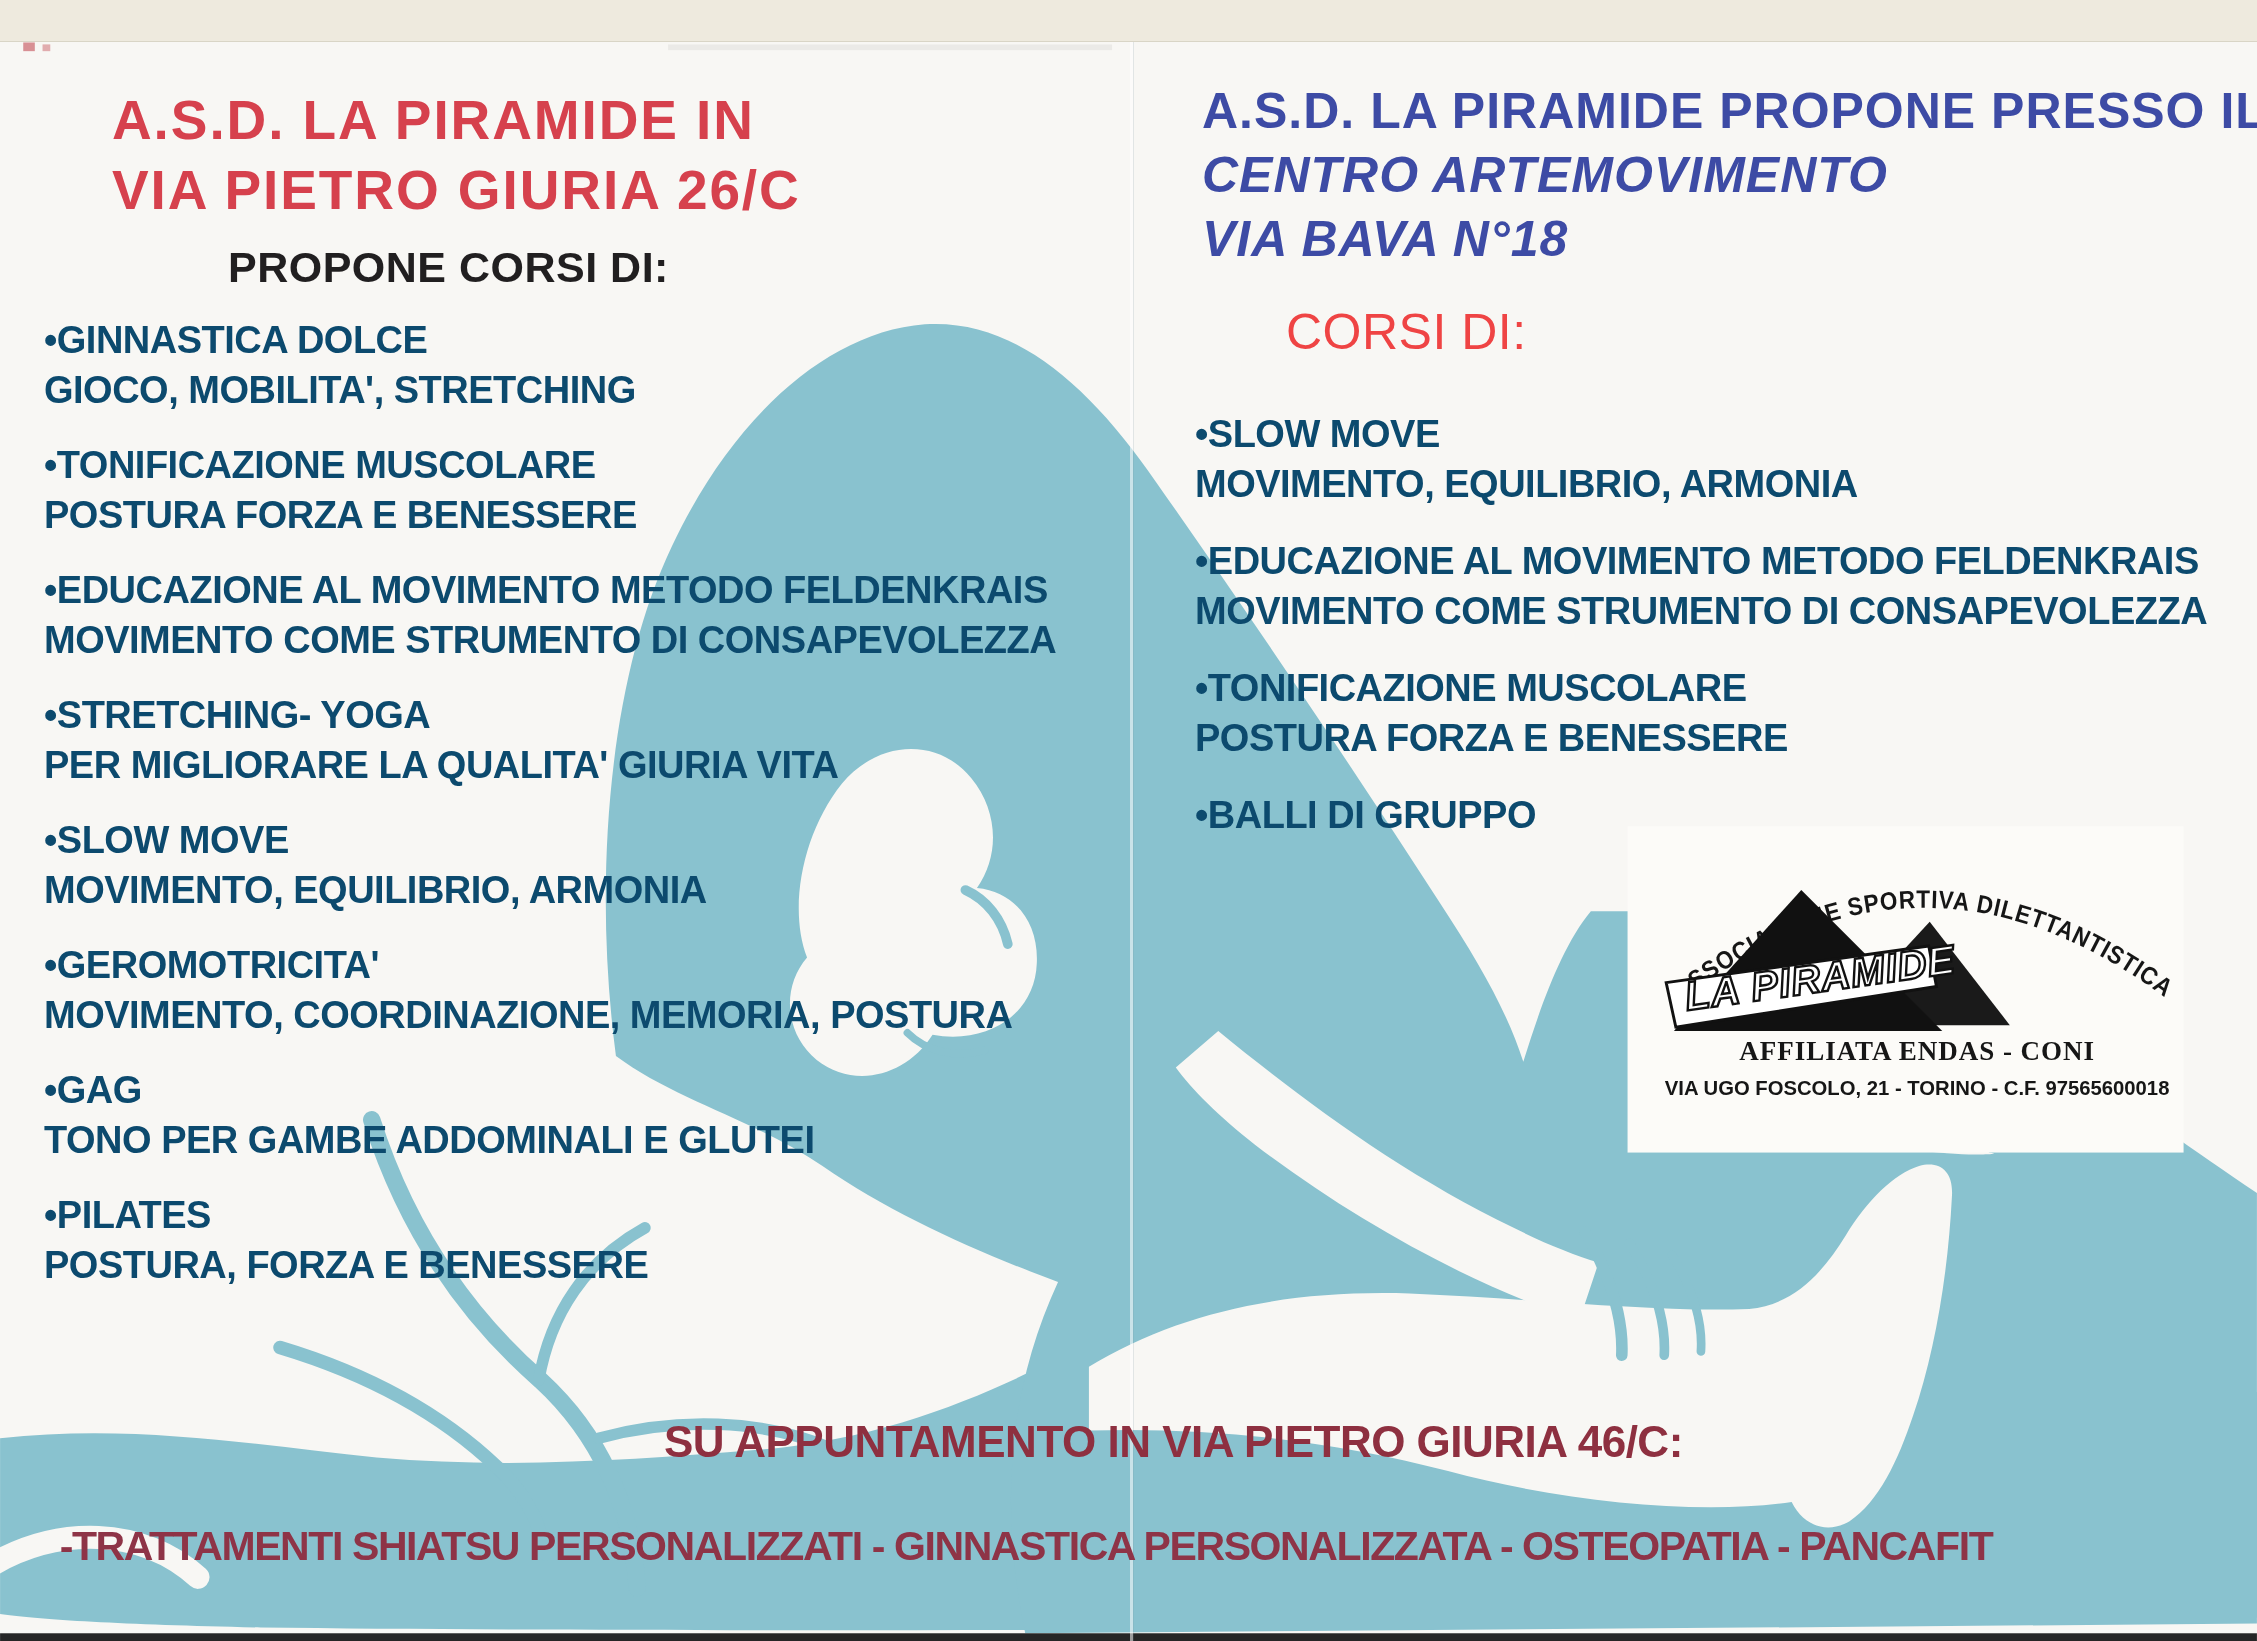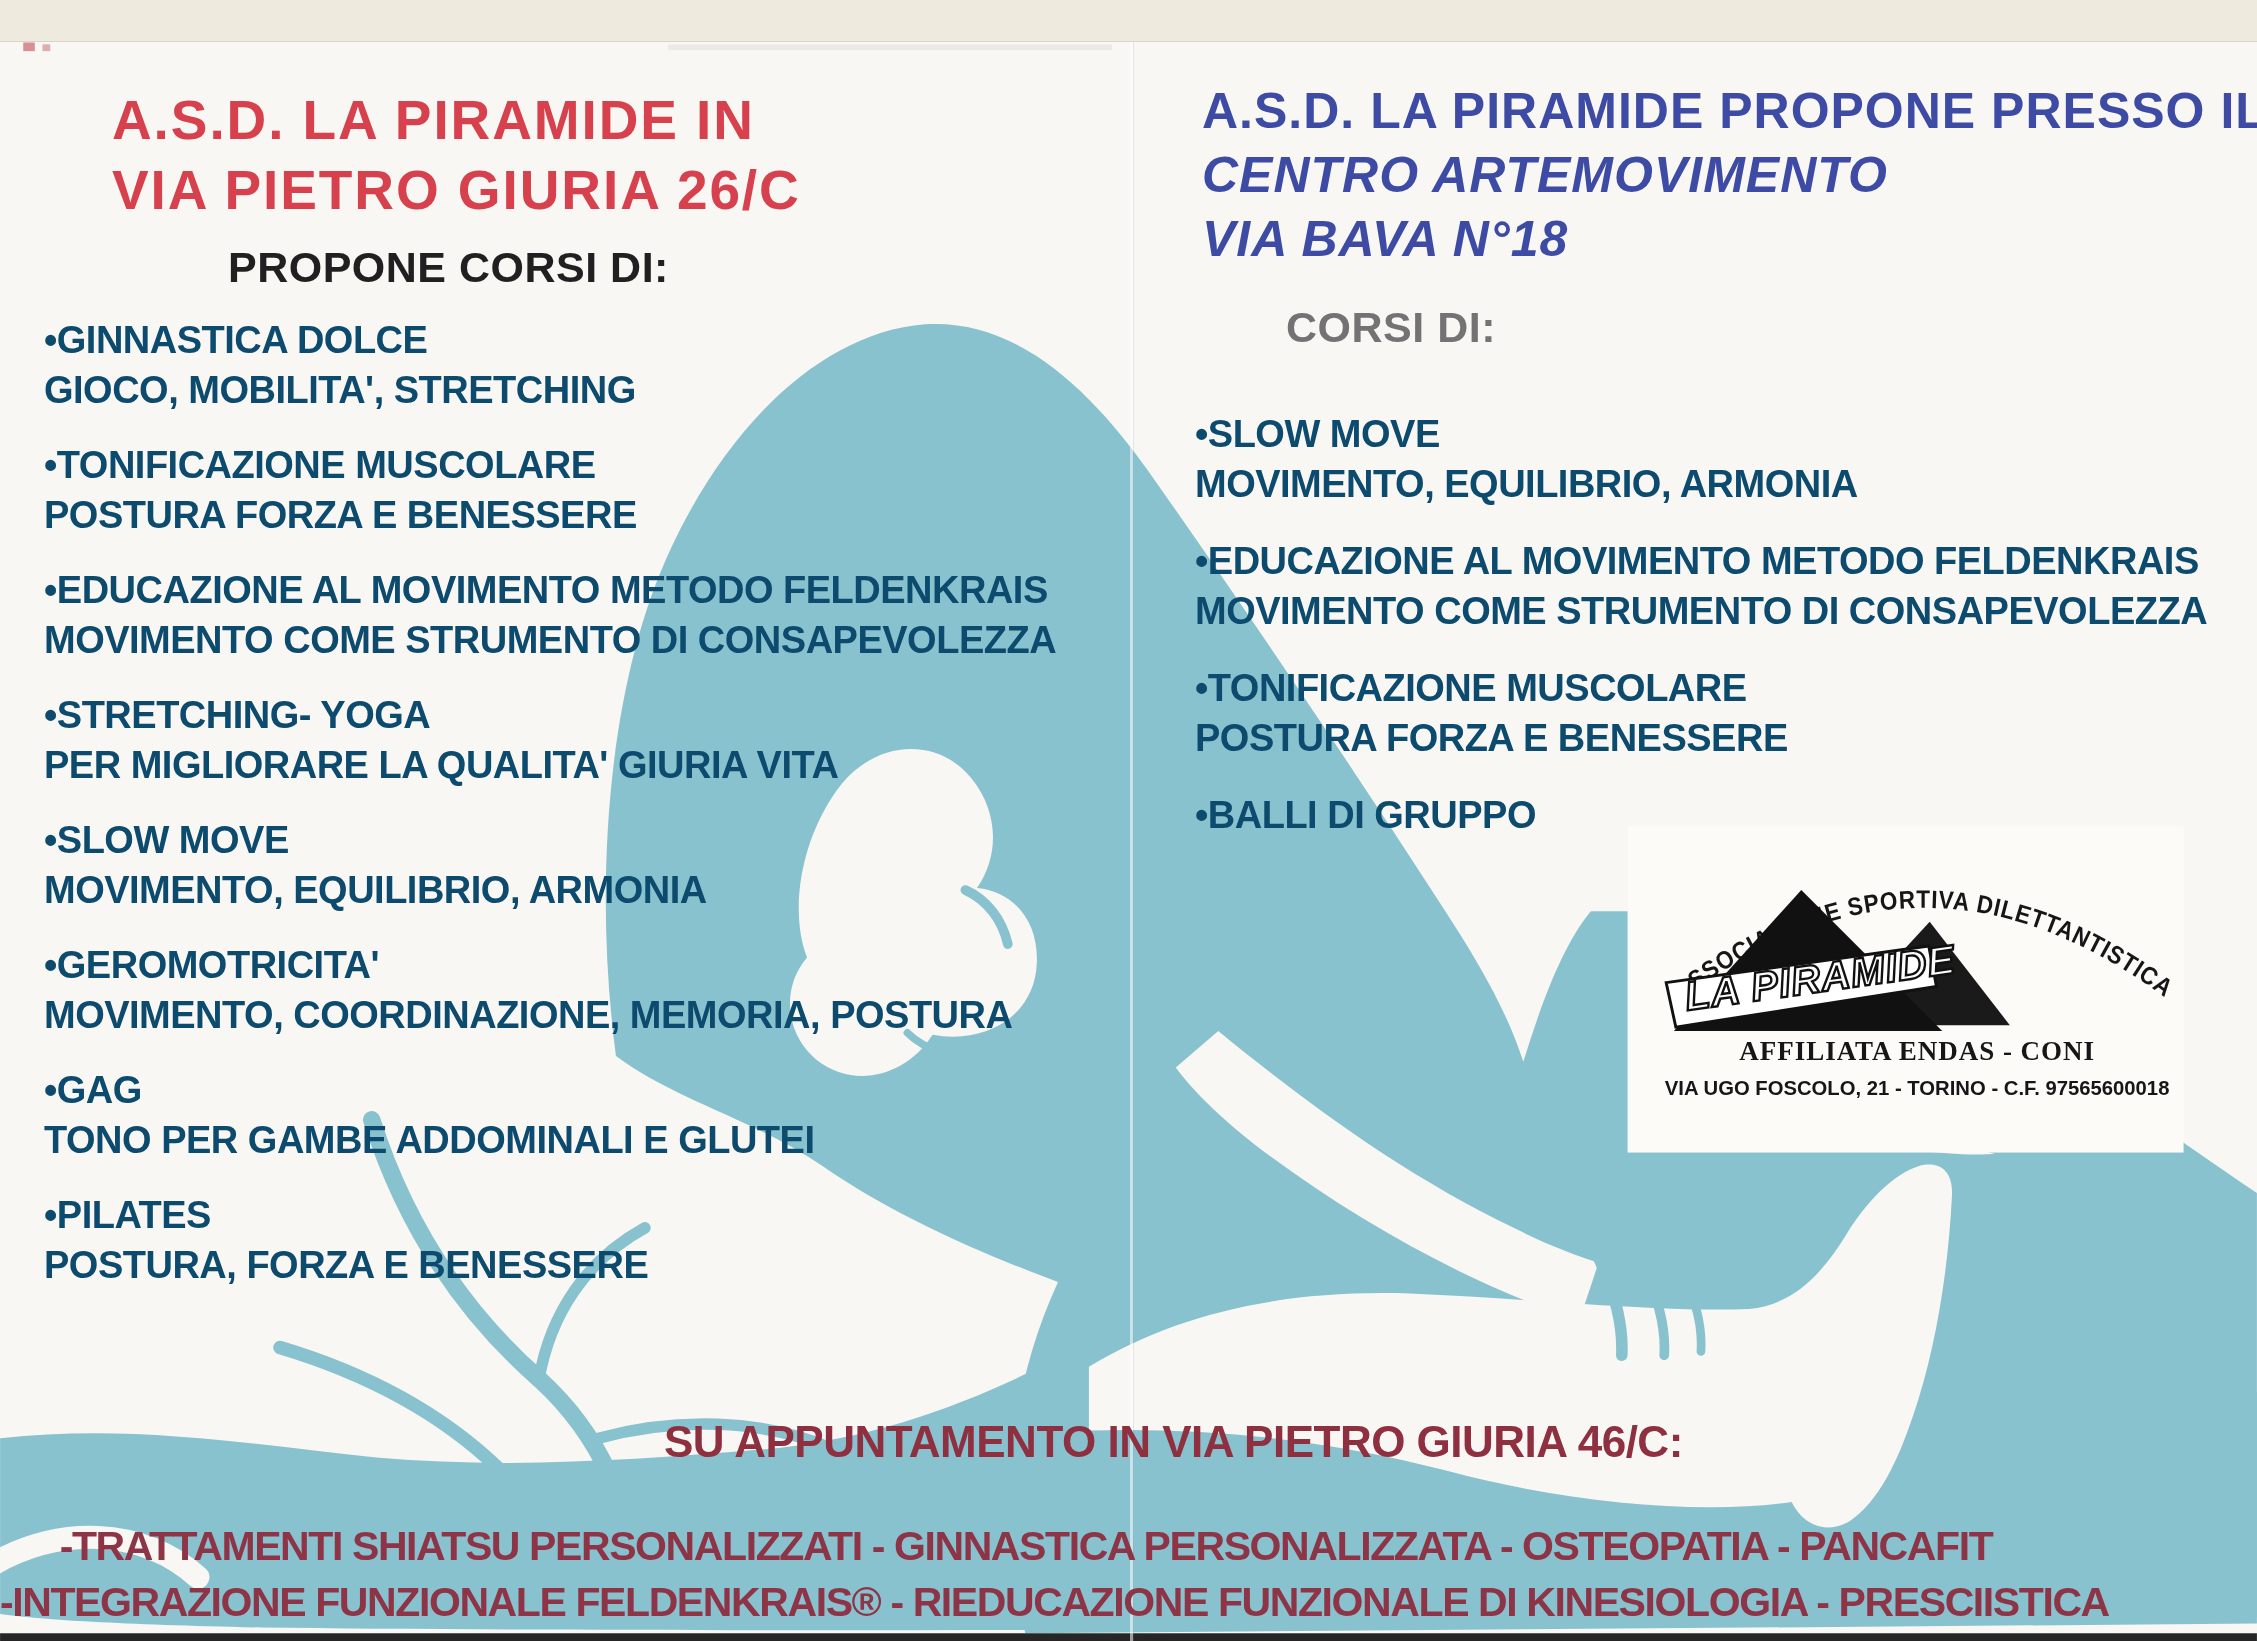--- a/index.html
+++ b/index.html
@@ -13,21 +13,21 @@
   .fold{position:absolute;top:0;height:1641px;z-index:4;}
   #fold-a{left:1130px;width:2.9px;background:rgba(255,255,255,.55);}
   #fold-b{left:1133px;width:1px;background:rgba(120,150,160,.18);}
   .txt{position:absolute;z-index:8;white-space:nowrap;}
 
   .title-red{left:112px;top:85px;color:#d6414d;font-size:55px;font-weight:bold;line-height:70px;letter-spacing:1.9px;}
   .subtitle-left{left:228px;top:243px;color:#211f20;font-size:43px;font-weight:bold;letter-spacing:0.5px;}
 
   .title-blue{left:1202px;top:79px;color:#3d4ba5;font-size:50px;font-weight:bold;line-height:64px;letter-spacing:1px;}
   .title-blue .it{font-style:italic;}
-  .subtitle-right{left:1286px;top:303px;color:#737373;font-size:43px;font-weight:bold;letter-spacing:0.5px;}
+  .subtitle-right{left:1286px;top:303px;color:#ef4444;font-size:50px;font-weight:normal;letter-spacing:0.5px;}
 
   .course-list{position:absolute;z-index:8;}
   #left-course-list{left:44px;top:315px;width:1091px;}
   #right-course-list{left:1195px;top:409px;width:1062px;}
   .course{margin-bottom:25px;}
   #right-course-list .course{margin-bottom:27px;}
   .c-name,.c-desc{
     font-weight:bold;color:#0c4a6e;font-size:38px;line-height:50px;
     letter-spacing:-0.5px;white-space:nowrap;
   }
@@ -229,17 +229,16 @@
 
       <div class="course">
         <div class="c-name">•BALLI DI GRUPPO</div>
         <div class="c-desc"></div>
       </div>
     </div>
 
   <div class="txt footer-appointment">SU APPUNTAMENTO IN VIA PIETRO GIURIA 46/C:</div>
   <div id="footer-lines">
     <div class="footer-line">-TRATTAMENTI SHIATSU PERSONALIZZATI - GINNASTICA PERSONALIZZATA - OSTEOPATIA - PANCAFIT</div>
-    <div class="footer-line">-INTEGRAZIONE FUNZIONALE FELDENKRAIS® - RIEDUCAZIONE FUNZIONALE DI KINESIOLOGIA - PRESCIISTICA</div>
   </div>
 
 </div>
 
 
 </body></html>

